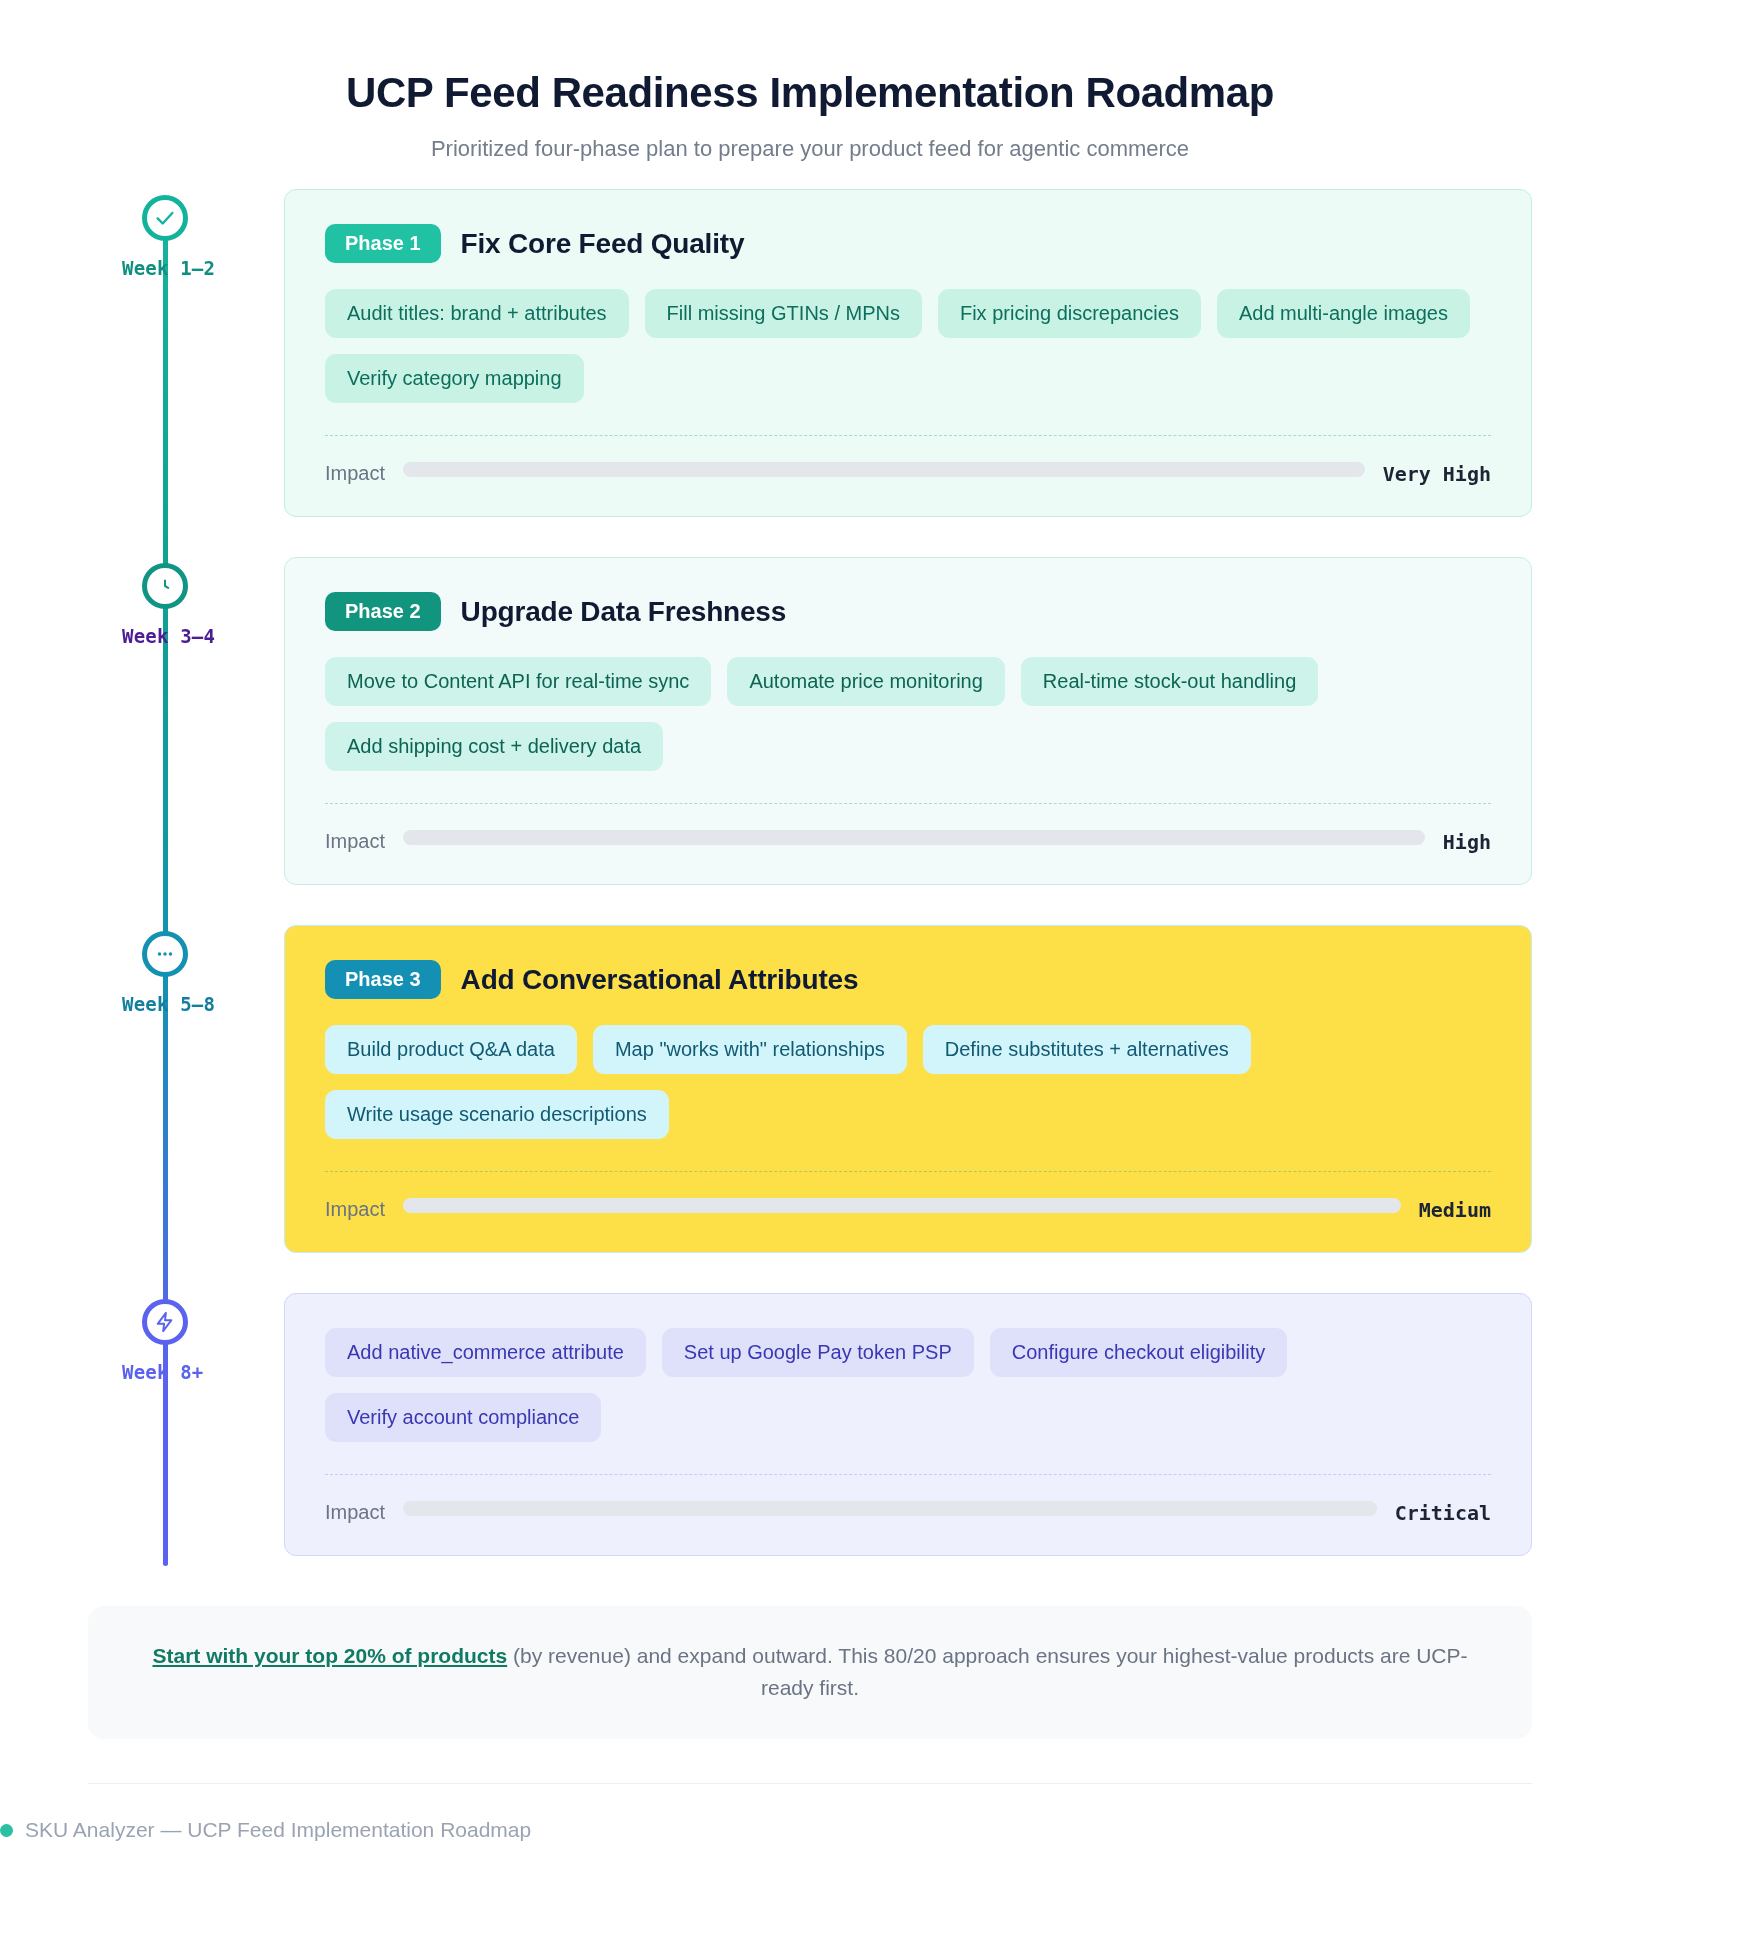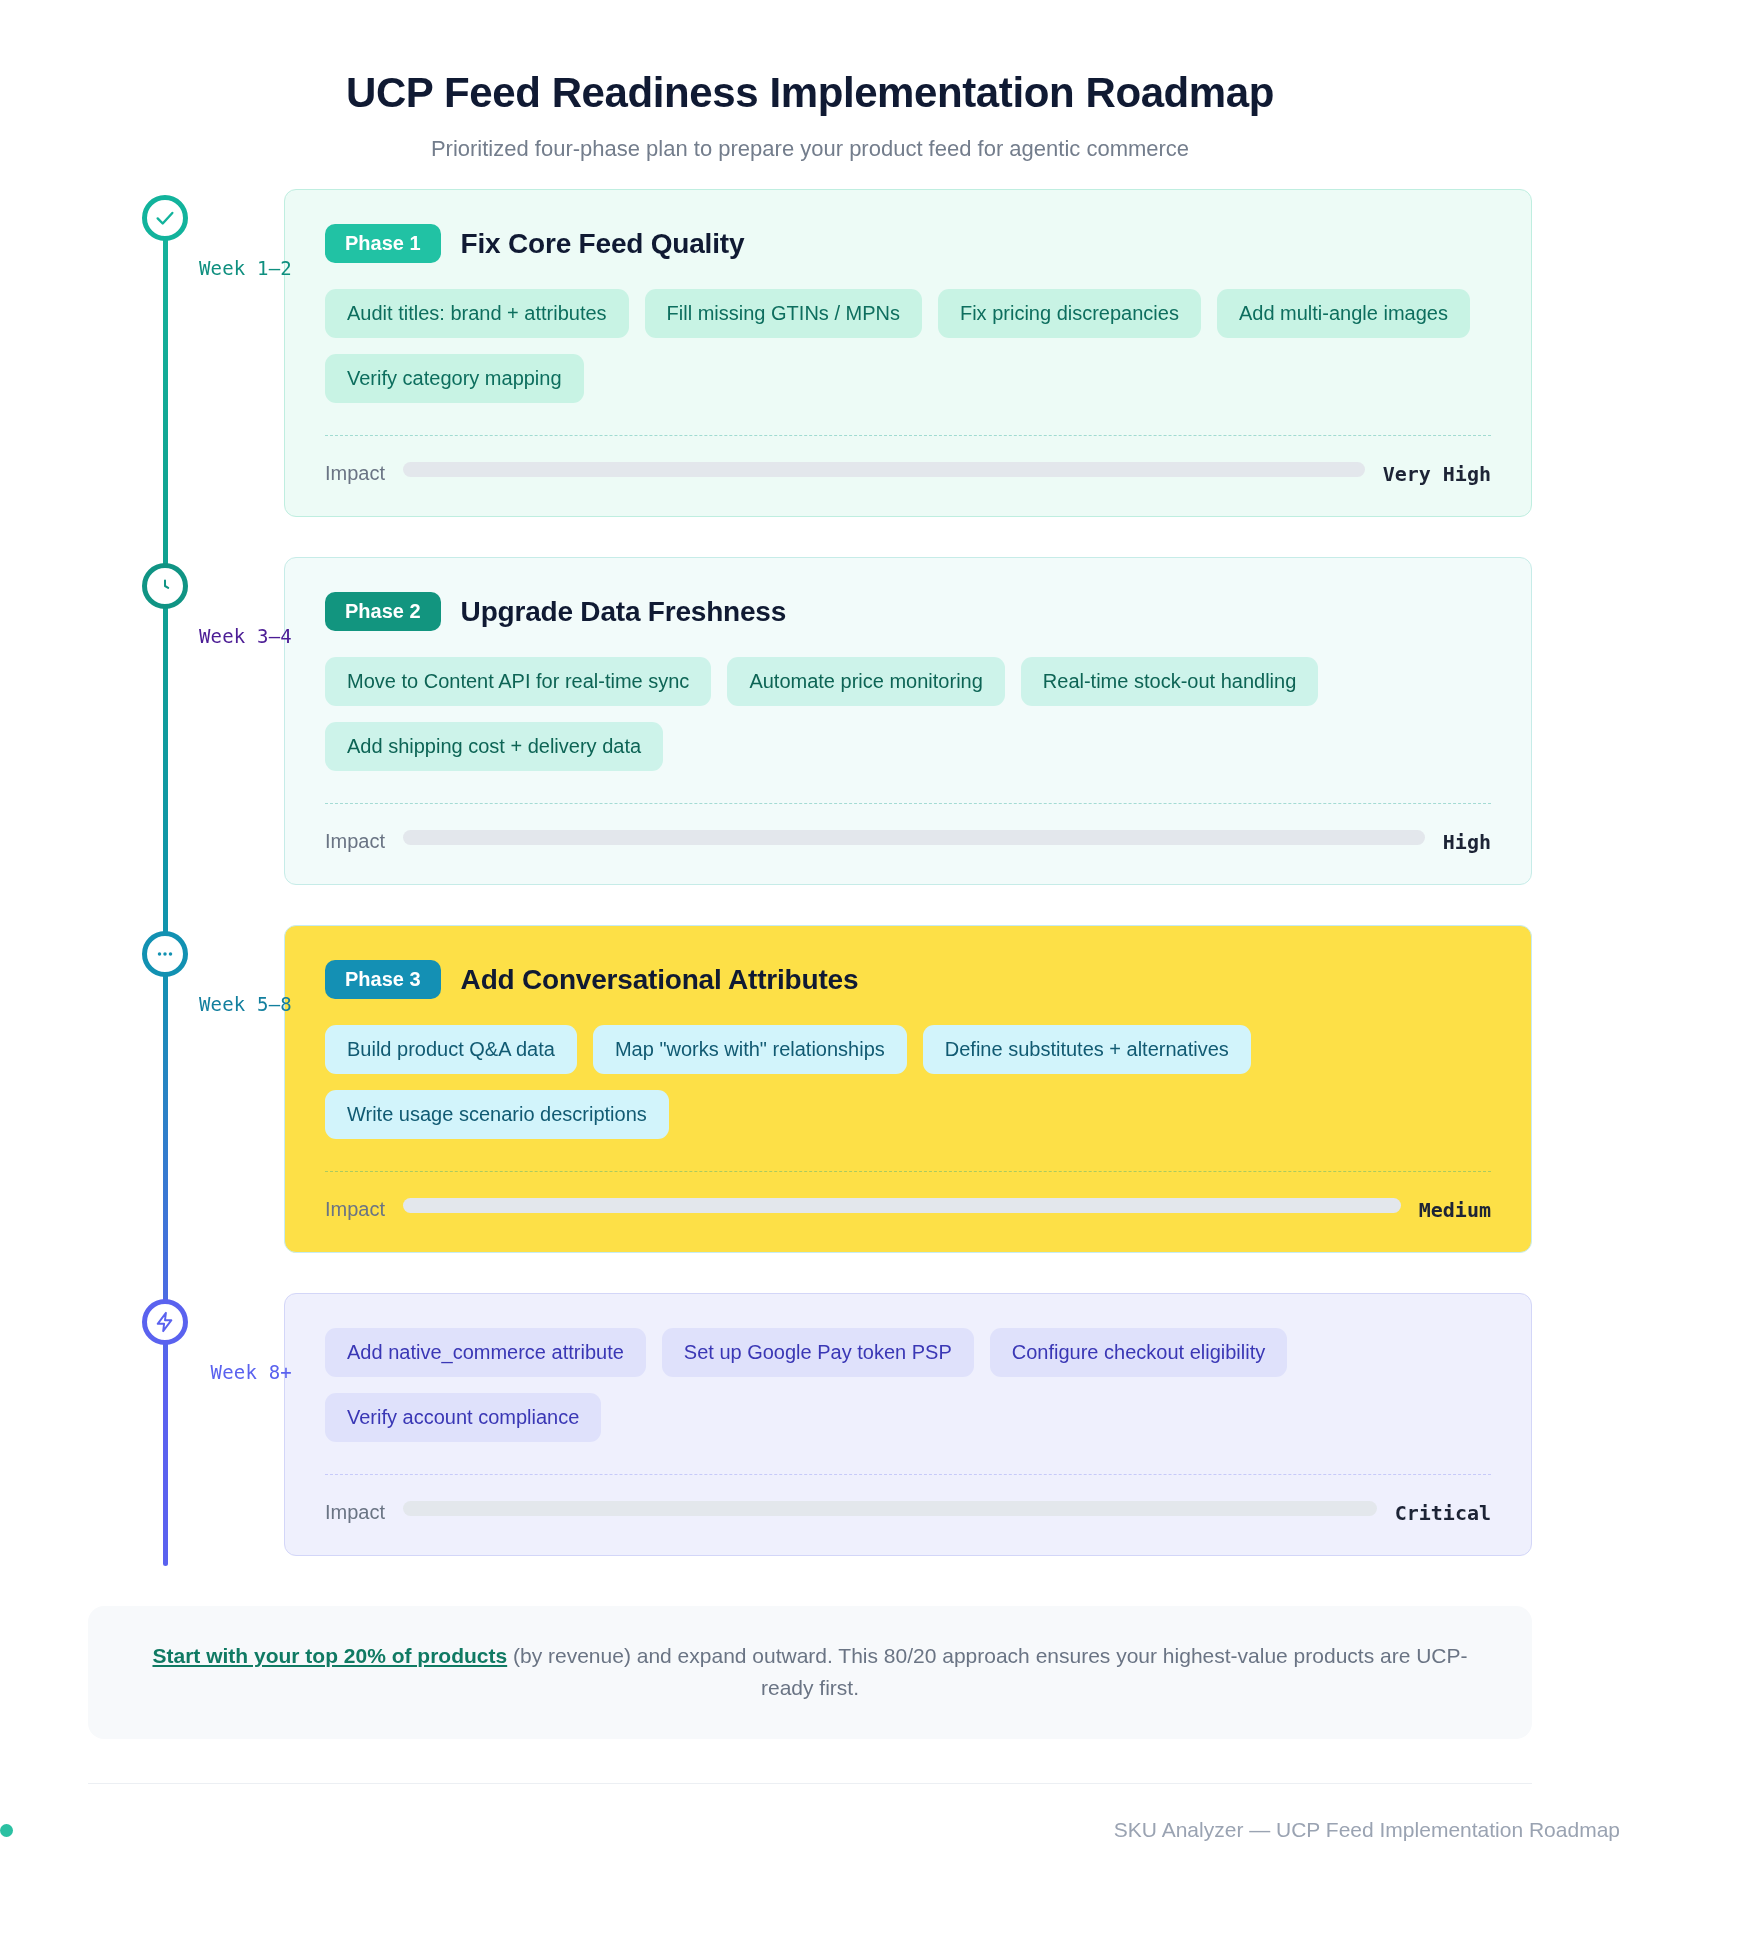--- a/index.html
+++ b/index.html
@@ -85,27 +85,27 @@
     background: #ffffff;
     border: 5px solid #12b39c;
     display: flex;
     align-items: center;
     justify-content: center;
     z-index: 2;
   }
   .marker-dot svg { display: block; }
   .marker-label {
     position: absolute;
-    left: 8px;
+    left: 16px;
     top: 68px;
     width: 178px;
-    text-align: right;
+    text-align: left;
     font-family: "DejaVu Sans Mono", monospace;
     font-size: 19px;
-    font-weight: 400;
+    font-weight: 700;
     letter-spacing: 0.2px;
     color: #0f8f7f;
     white-space: nowrap;
     z-index: 1;
   }
 
   
   .card {
     flex: 1 1 auto;
     border-radius: 12px;
@@ -223,21 +223,21 @@
 
   
   .footer-rule {
     margin: 44px 88px 0 88px;
     border-top: 1.5px solid #eceff3;
   }
   .footer {
     margin-top: 34px;
     display: flex;
     align-items: center;
-    justify-content: space-between;
+    justify-content: flex-start;
     gap: 12px;
     font-size: 21px;
     color: #9aa3b2;
   }
   .footer-dot {
     width: 13px;
     height: 13px;
     border-radius: 50%;
     background: #2bc0a2;
     flex: 0 0 13px;

